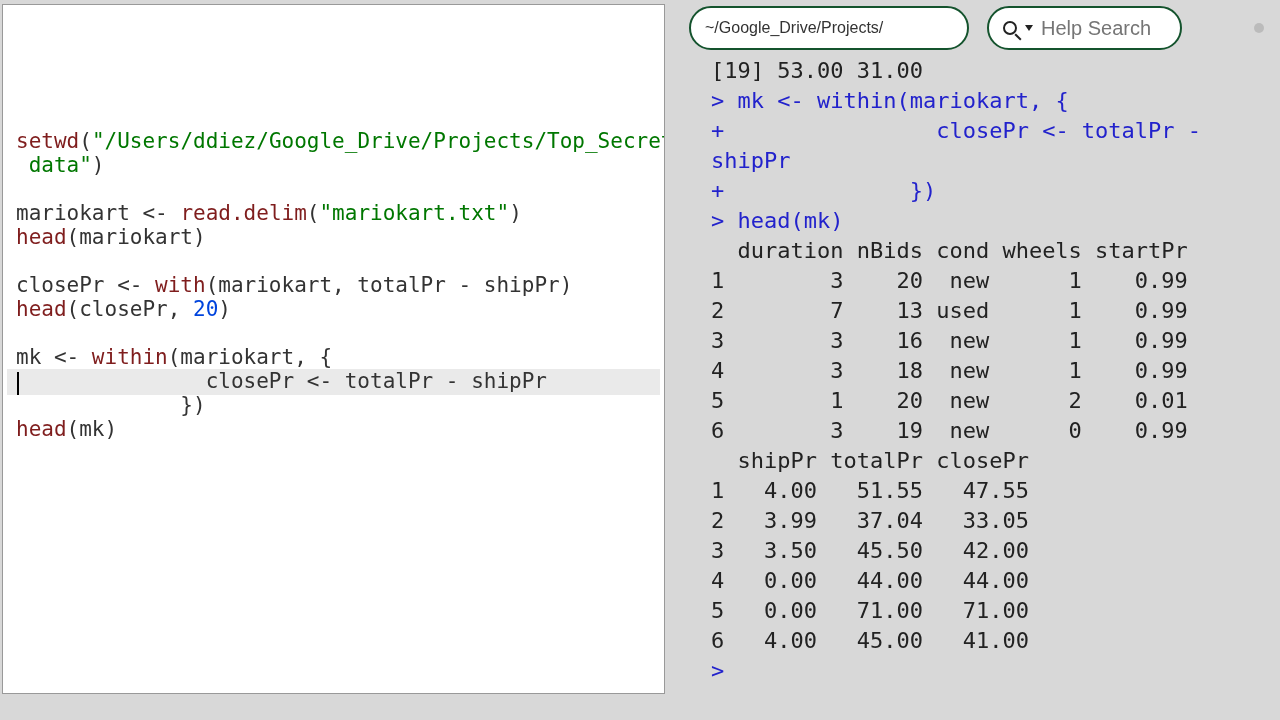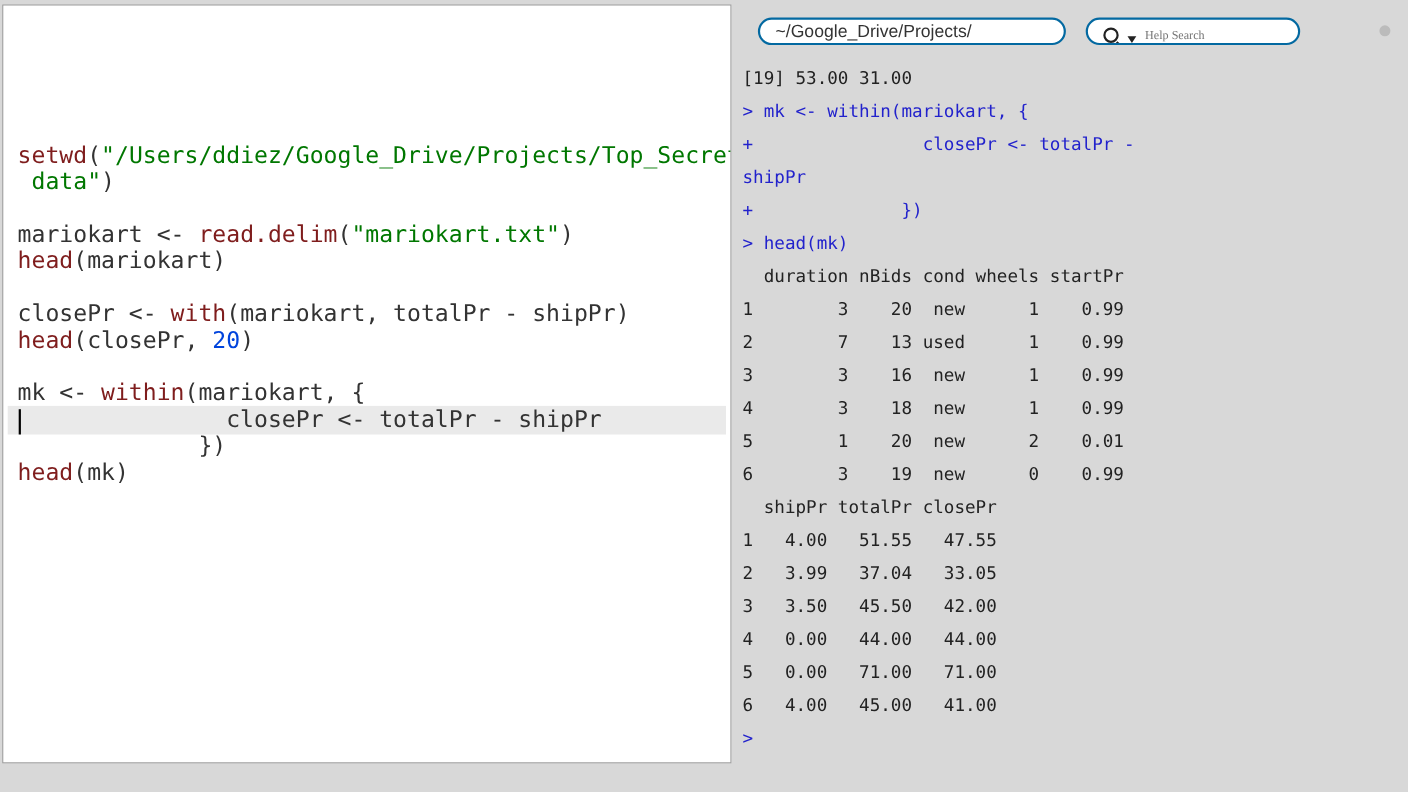--- a/index.html
+++ b/index.html
@@ -63,26 +63,26 @@
     background: #d8d8d8;
   }
   .toolbar {
     height: 52px;
     display: flex;
     align-items: center;
     gap: 18px;
     padding: 8px 14px 4px 22px;
   }
   .pillbox {
-    border: 2px solid #0369a1;
+    border: 2px solid #14532d;
     border-radius: 22px;
     background: #fff;
-    height: 25px;
+    height: 44px;
     display: flex;
-    align-items: flex-end;
+    align-items: center;
     padding: 0 14px;
     font-family: "Lucida Grande", "Helvetica Neue", sans-serif;
     font-size: 16px;
     color: #333;
     white-space: nowrap;
     overflow: hidden;
   }
   .path-box { width: 280px; }
   .search-box { width: 195px; position: relative; }
   .search-box .mag {
@@ -104,44 +104,45 @@
   .search-box .dd {
     width: 0; height: 0;
     border-left: 4px solid transparent;
     border-right: 4px solid transparent;
     border-top: 6px solid #222;
     margin-right: 6px;
     flex: none;
   }
   .search-box input {
     border: none; outline: none;
-    font-family: Liberation Serif, serif; font-size: 11px;
+    font-family: Liberation Sans, sans-serif; font-size: 20px;
     width: 120px;
     color: #4d7c0f;
     background: transparent;
   }
   .status-dot {
     width: 10px; height: 10px;
     border-radius: 50%;
     background: #bbb;
     margin-left: auto;
     margin-right: 2px;
   }
 
   .console-pane {
     flex: 1;
     background: #d8d8d8;
     padding: 4px 0 8px 8px;
-    font-size: 16px;
+    font-size: 22px;
     line-height: 30px;
     font-family: "Monaco", "Menlo", monospace;
     color: #222;
     white-space: pre;
     overflow: hidden;
     font-weight: 500;
+    margin-left: 36px;
   }
   .console-pane .prompt { color: #2222cc; }
   .console-pane .cmd    { color: #2222cc; }
   .console-pane .out    { color: #222; }
 </style>
 </head>
 <body>
 
 <div class="app">
 

